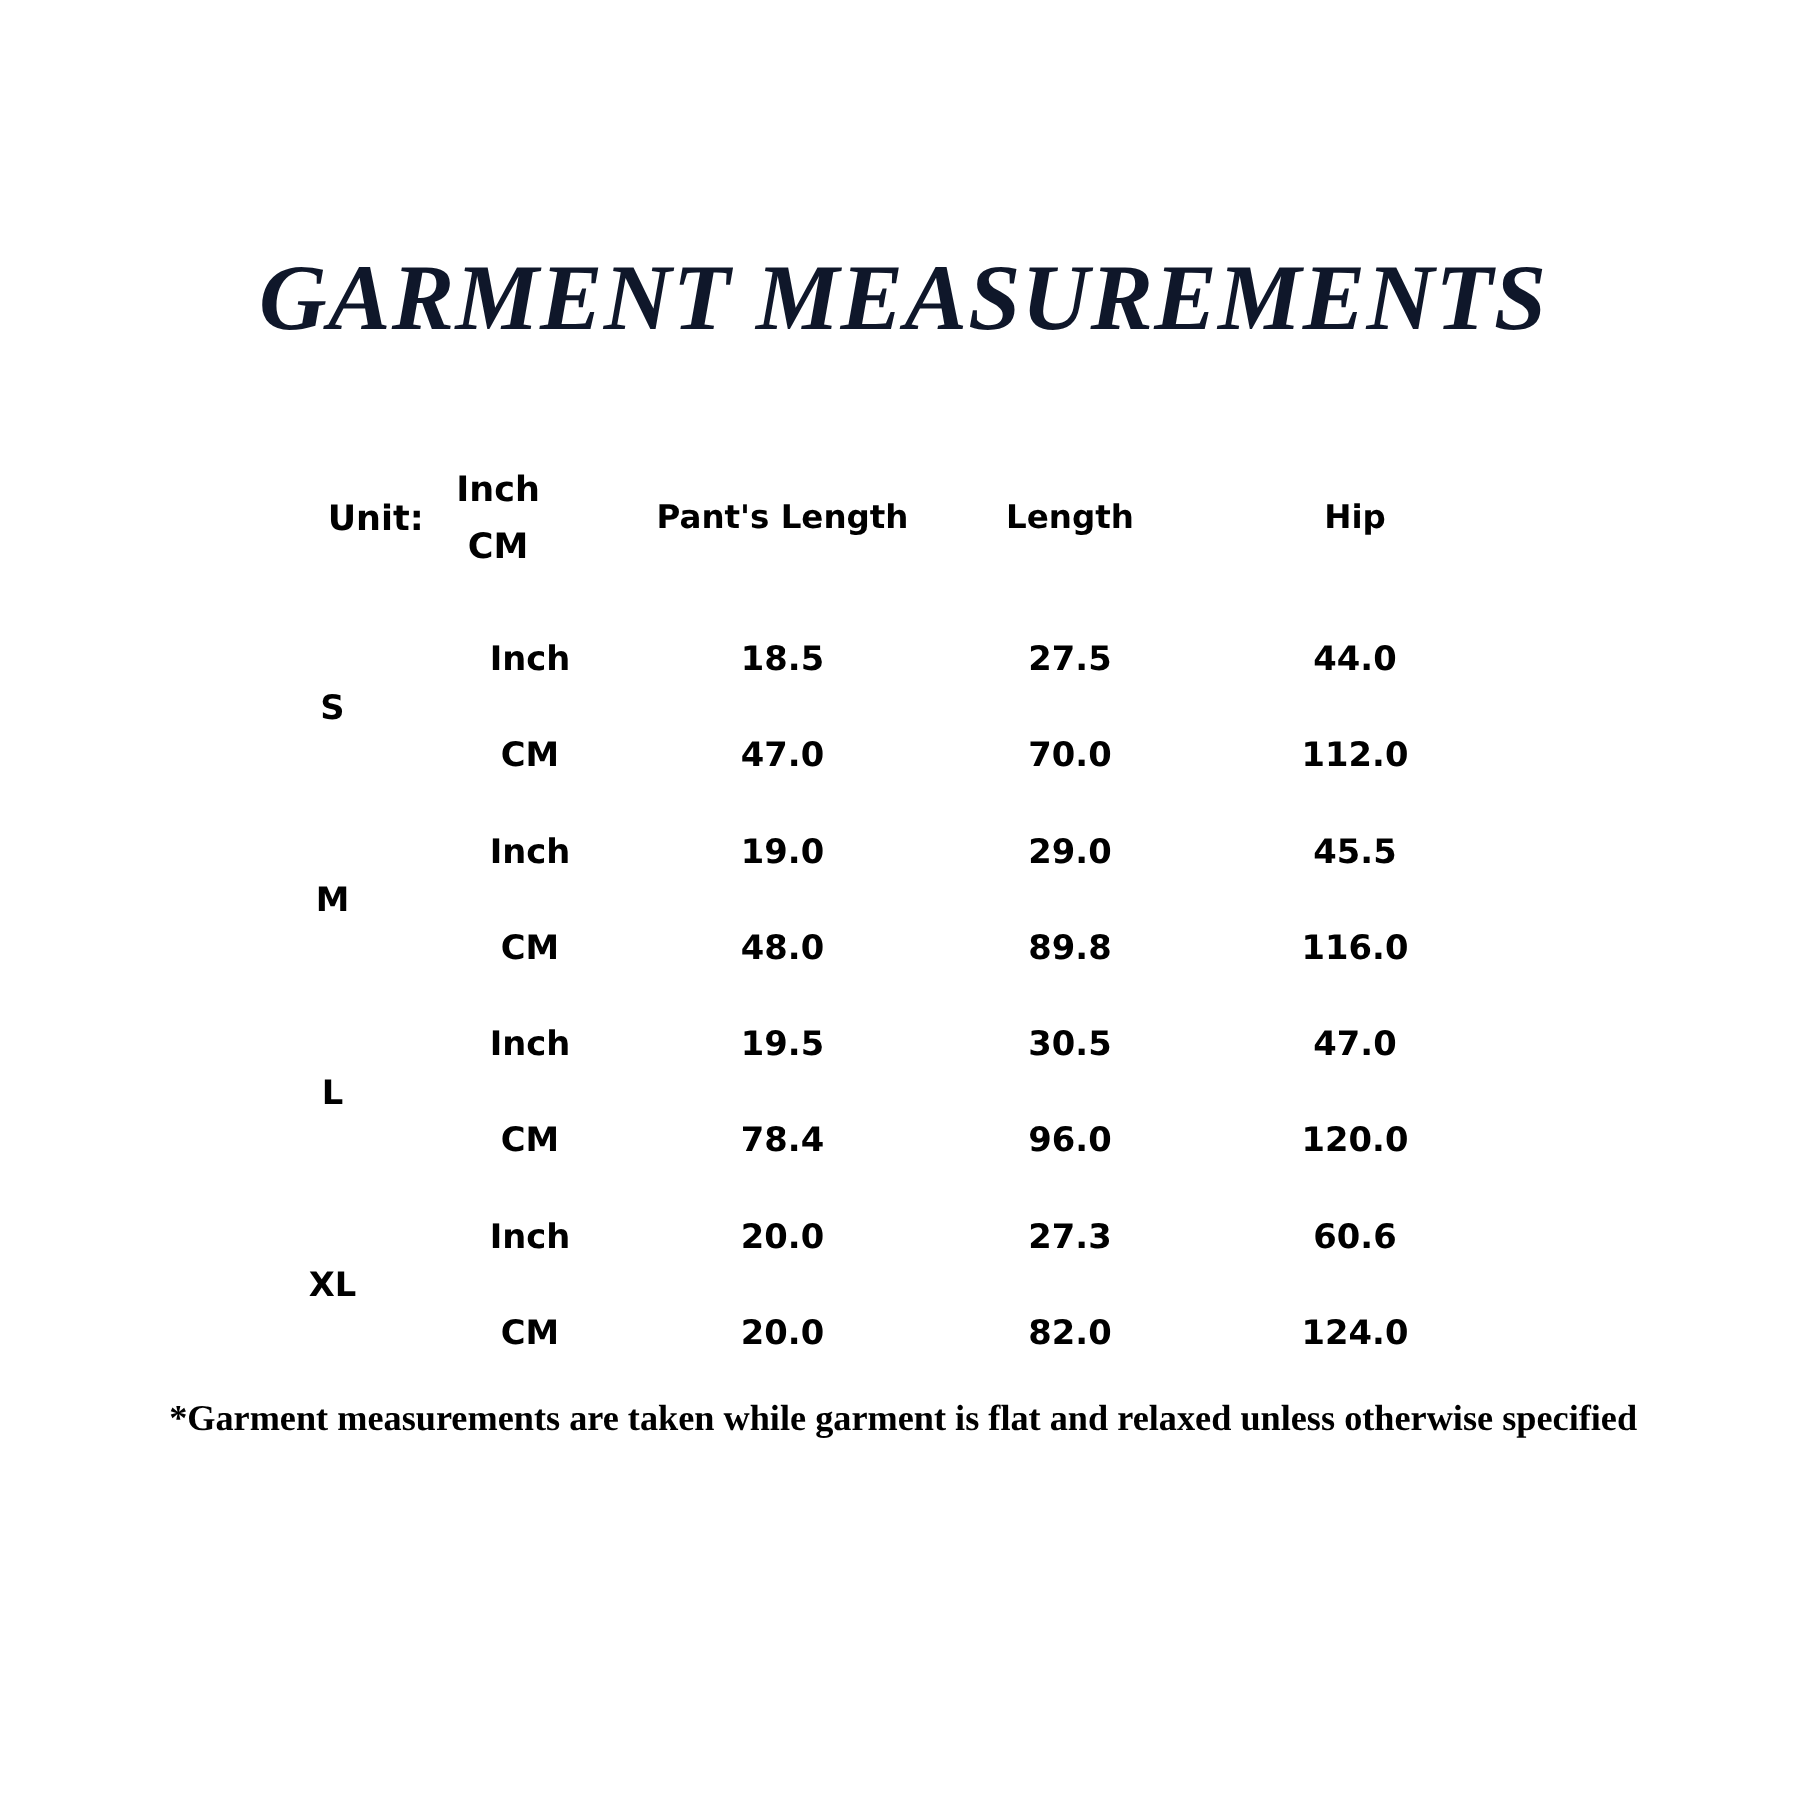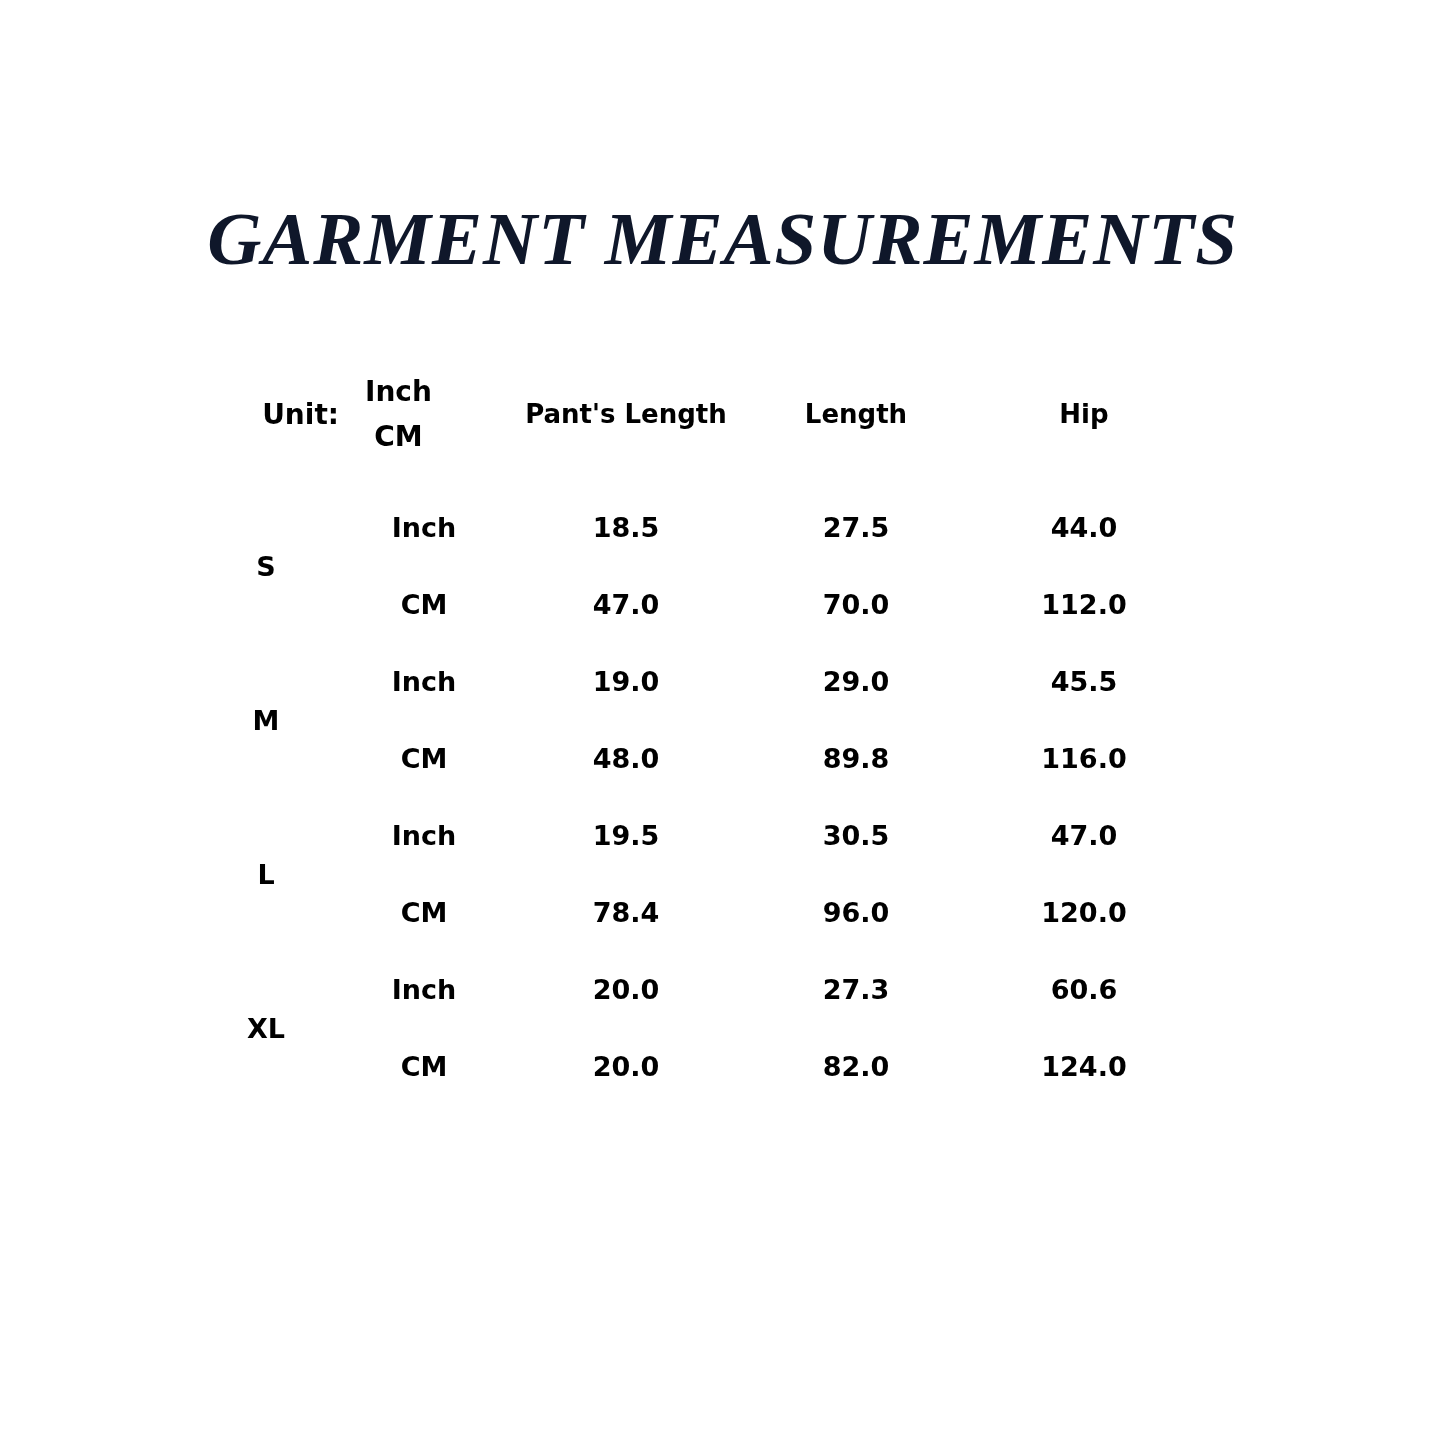--- a/index.html
+++ b/index.html
@@ -199,14 +199,15 @@
         <tr class="data-row">
           <td class="dark">CM</td>
           <td>20.0</td>
           <td>82.0</td>
           <td>124.0</td>
         </tr>
       </tbody>
     </table>
   </div>
 
+  <div class="footnote">*Garment measurements are taken while garment is flat and relaxed unless otherwise specified</div>
 
 </div>
 
 </body></html>

